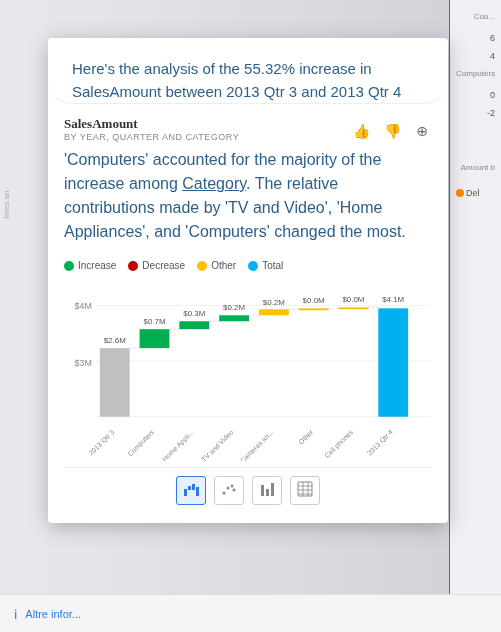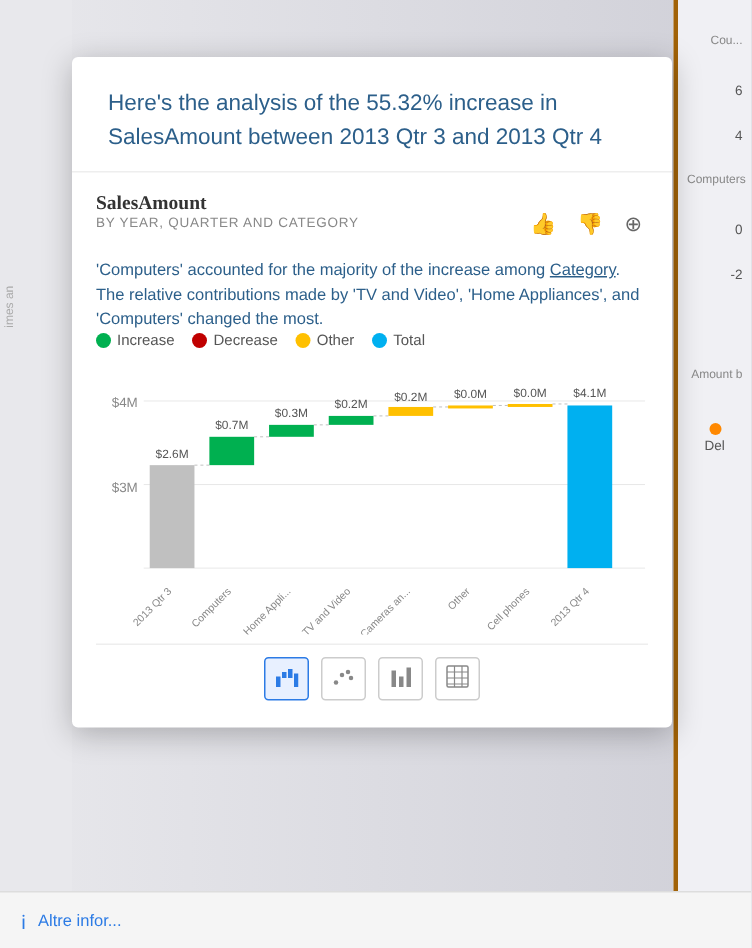--- a/index.html
+++ b/index.html
@@ -23,22 +23,23 @@
       top: 38px;
       left: 48px;
       width: 400px;
       background: #fff;
       border-radius: 4px;
       box-shadow: 0 4px 20px rgba(0,0,0,0.25);
       overflow: hidden;
     }
 
     .card-header {
-      padding: 20px 24px 11px 24px;
+      padding: 20px 24px 0 24px;
       border-bottom: 1px solid #eee;
+      border-radius: 24px;
     }
 
     .card-title {
       font-size: 15px;
       color: #2c5f8a;
       line-height: 1.5;
       font-weight: 400;
     }
 
     .chart-area {
@@ -55,43 +56,43 @@
     .chart-title {
       font-size: 13px;
       color: #333;
       font-weight: 600;
       font-family: Liberation Serif, serif;
     }
 
     .chart-subtitle {
       font-size: 9px;
       color: #888;
-      margin-bottom: 17px;
+      margin-bottom: 4px;
       letter-spacing: 0.5px;
     }
 
     .chart-actions {
       display: flex;
       gap: 6px;
     }
 
     .chart-action-btn {
       background: none;
       border: none;
       cursor: pointer;
       color: #666;
       font-size: 14px;
       padding: 2px 4px;
     }
 
     .chart-description {
-      font-size: 11px;
+      font-size: 16px;
       color: #2c5f8a;
       line-height: 1.5;
-      margin-bottom: 0;
+      margin-bottom: 16px;
     }
 
     .chart-description a {
       color: #2c5f8a;
       text-decoration: underline;
     }
 
     .legend {
       display: flex;
       gap: 12px;
@@ -174,25 +175,25 @@
     }
 
     
     .right-panel {
       position: absolute;
       top: 0;
       right: 0;
       width: 52px;
       height: 632px;
       background: #f0f0f4;
-      border-left: 3px solid #a16207;
+      border-left: 1px solid #a16207;
       display: flex;
       flex-direction: column;
-      padding: 22px 6px;
-      gap: 20px;
+      padding: 12px 6px;
+      gap: 8px;
     }
 
     .right-panel-label {
       font-size: 8px;
       color: #888;
       text-align: right;
       margin-bottom: 4px;
     }
 
     .right-panel-value {
@@ -230,21 +231,21 @@
 </div>
 
 <div class="right-panel">
   <div class="right-panel-label">Cou...</div>
   <div class="right-panel-value">6</div>
   <div class="right-panel-value">4</div>
   <div class="right-panel-label">Computers</div>
   <div class="right-panel-value">0</div>
   <div class="right-panel-value">-2</div>
   <div style="margin-top:37px;" class="right-panel-label">Amount b</div>
-  <div style="display:flex;align-items:center;gap:2px;margin-top:4px;flex-direction:column;">
+  <div style="display:flex;align-items:center;gap:2px;margin-top:4px;">
     <span style="width:8px;height:8px;border-radius:50%;background:#ff8800;display:inline-block;"></span>
     <span class="right-panel-value">Del</span>
   </div>
 </div>
 
 <div class="card">
 
   <div class="card-header">
     <div class="card-title">Here's the analysis of the 55.32% increase in SalesAmount between 2013 Qtr 3 and 2013 Qtr 4</div>
   </div>

